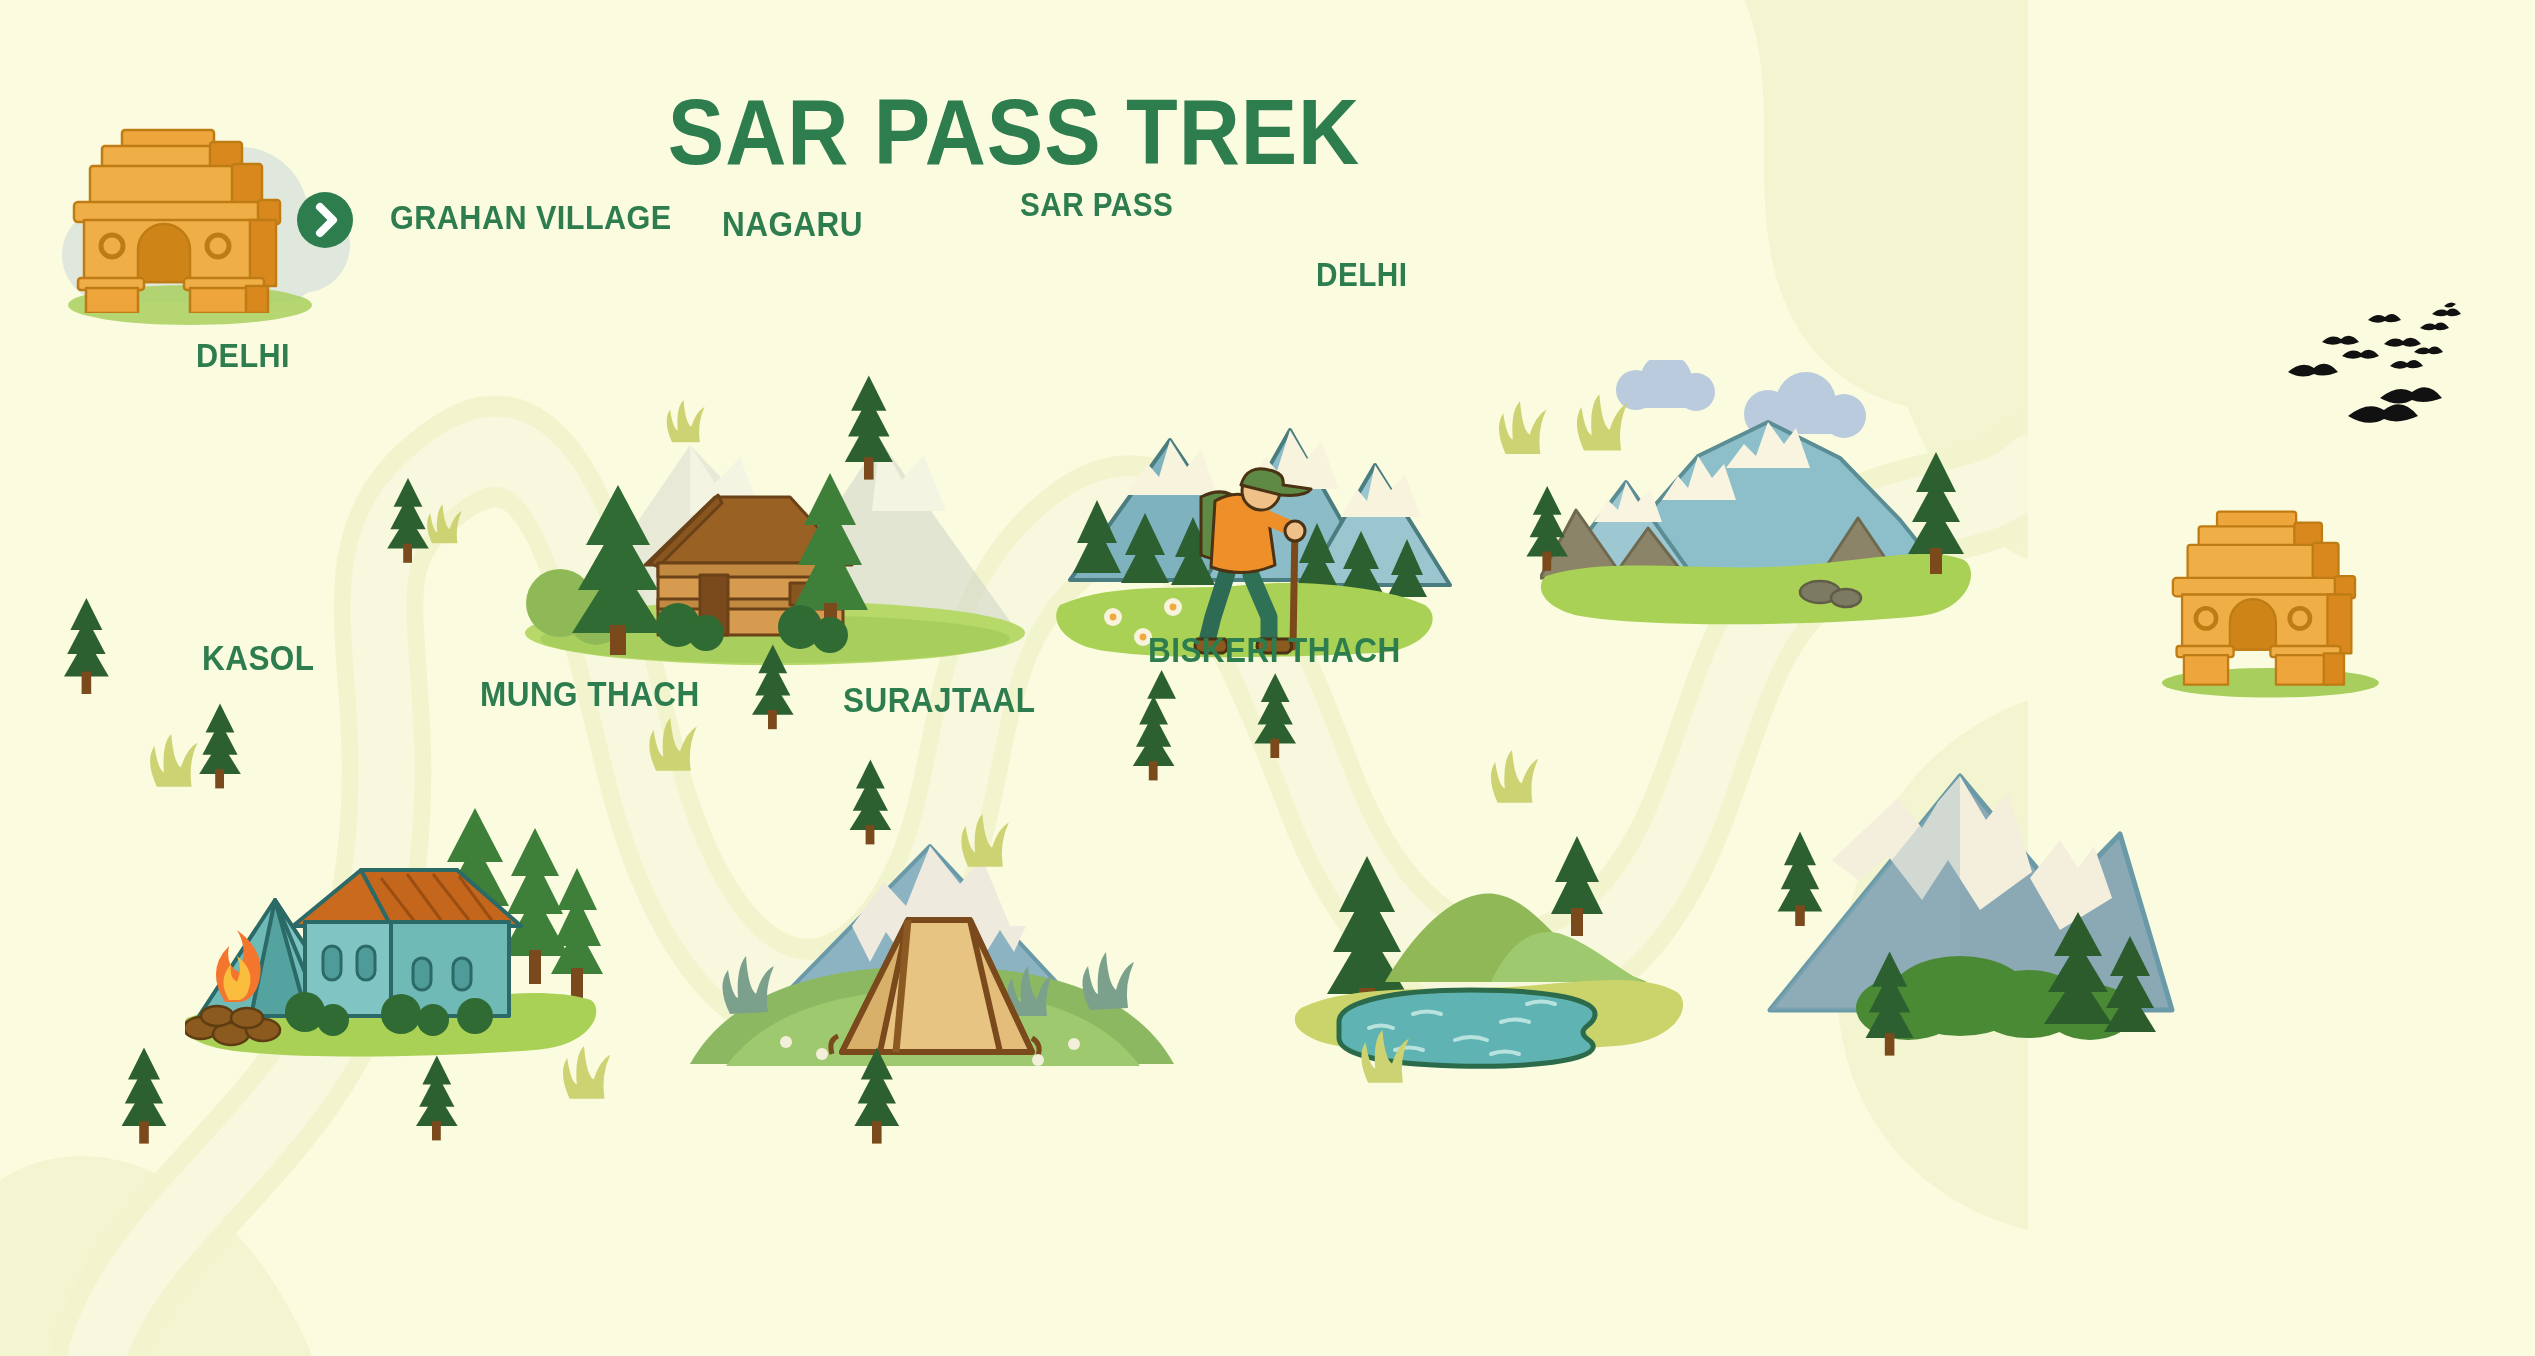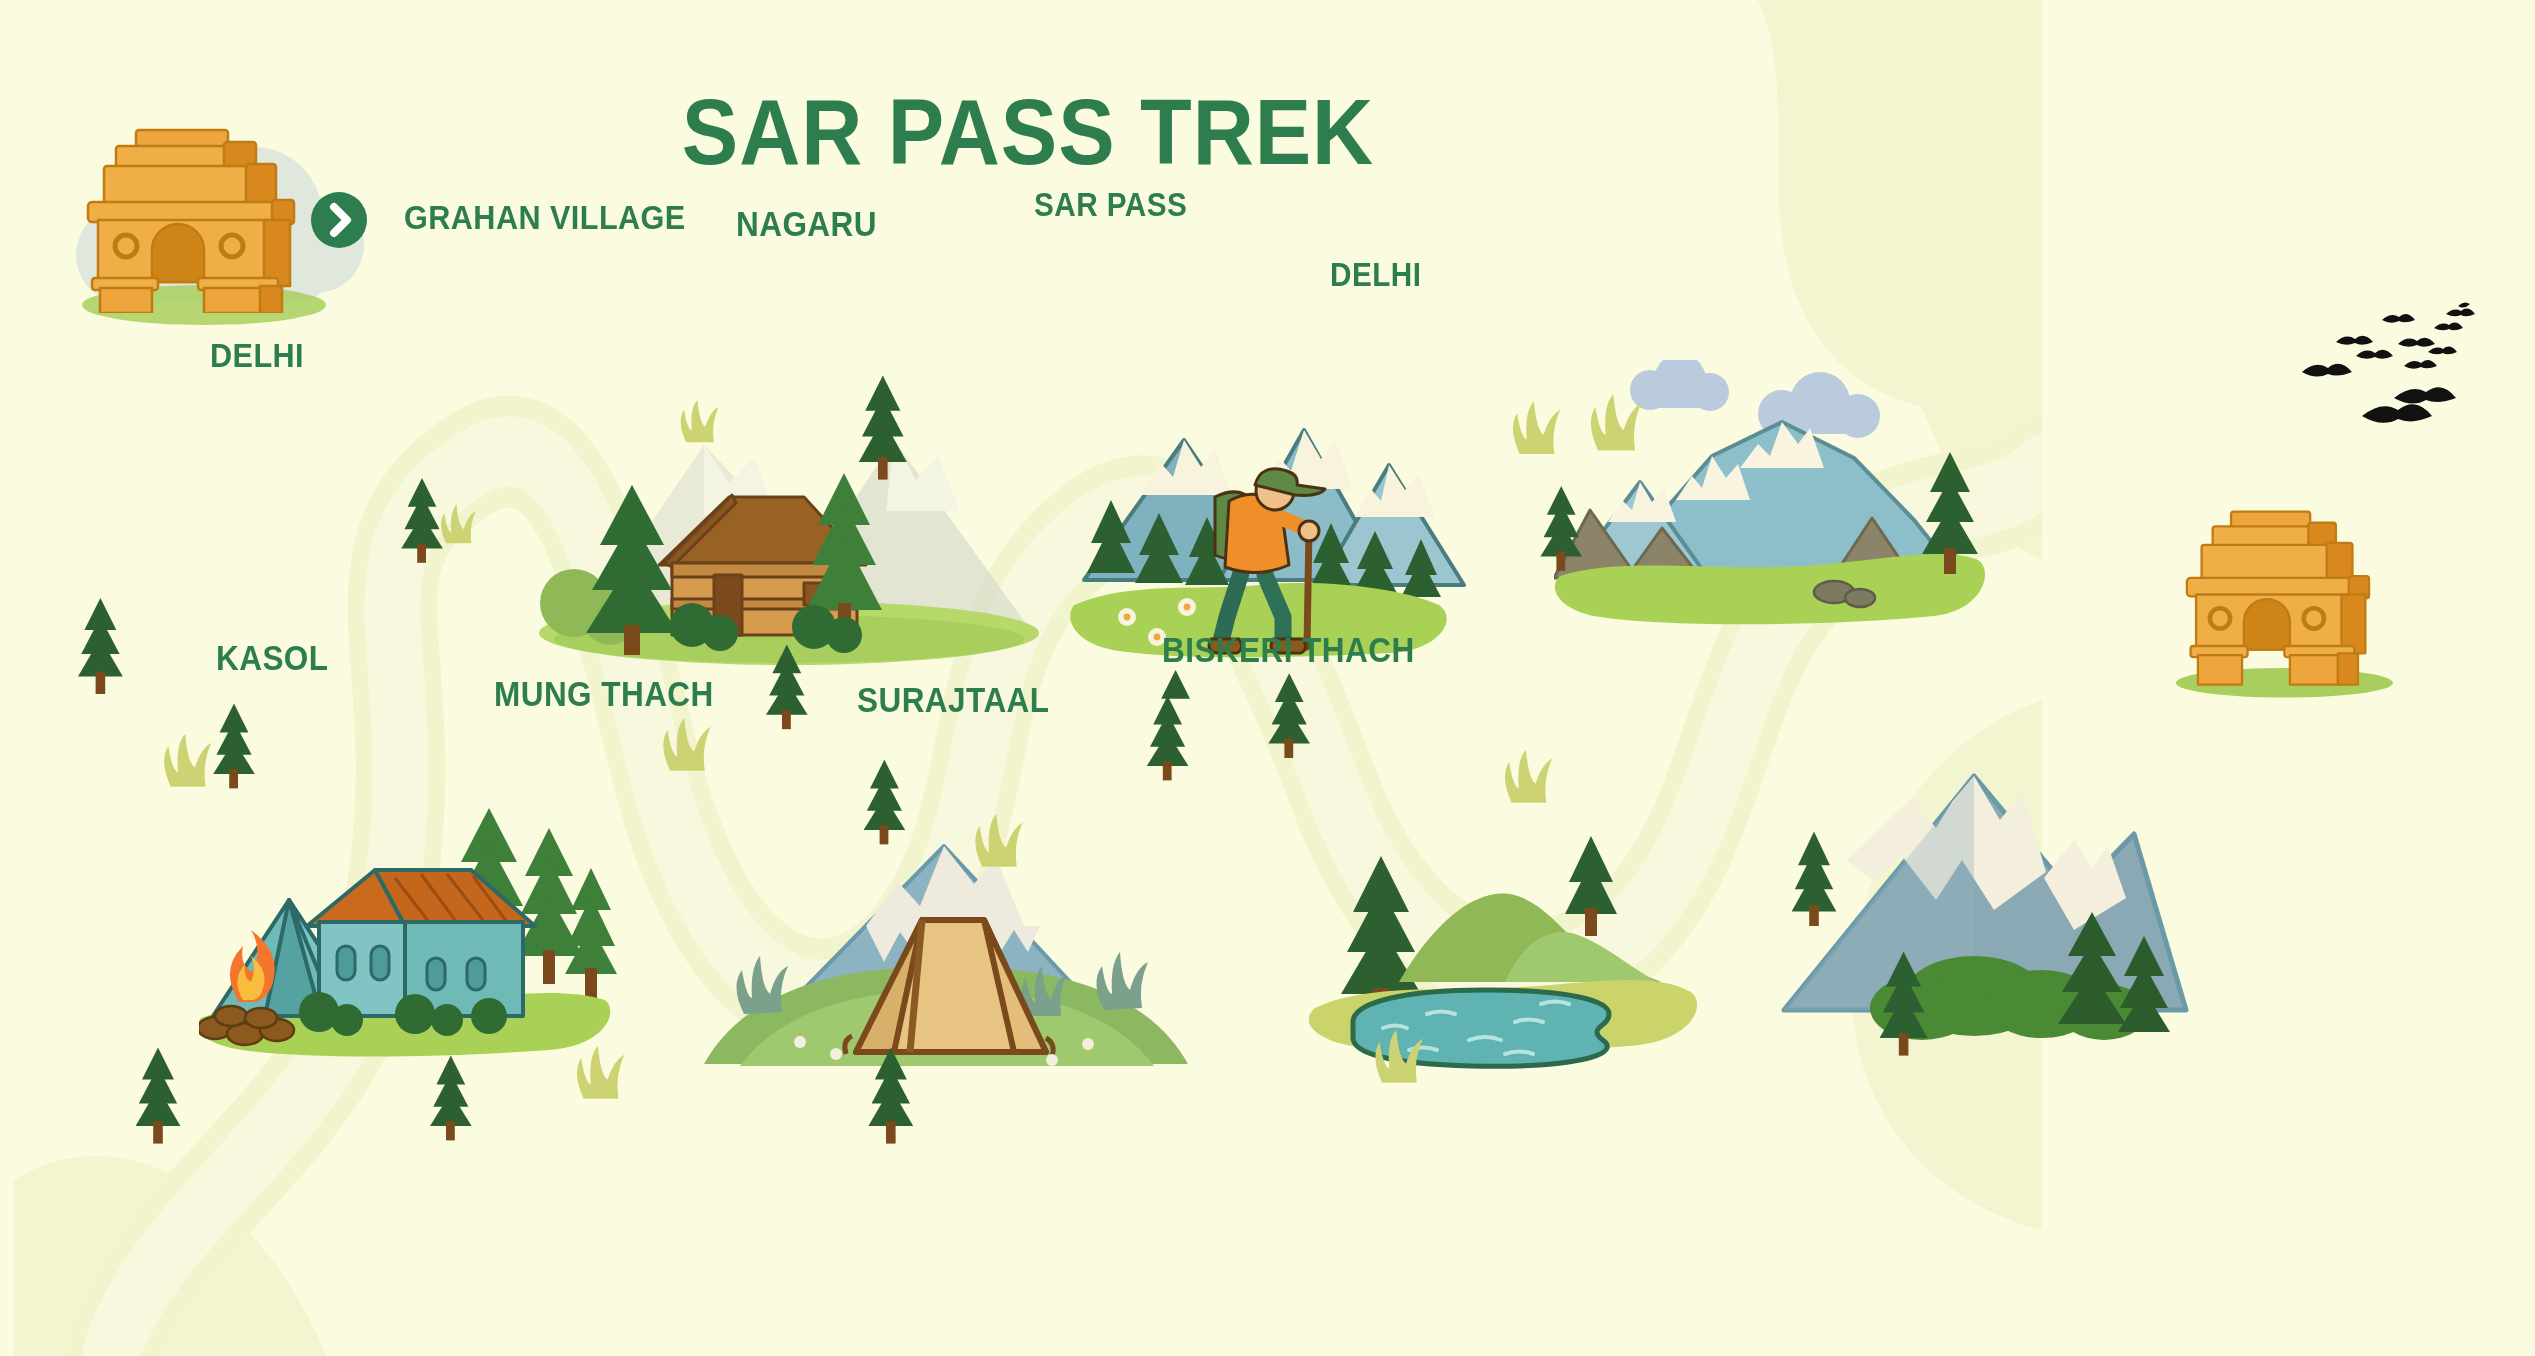--- a/index.html
+++ b/index.html
@@ -2,21 +2,21 @@
 <html><head>
 <meta charset="utf-8">
 <style>
   html,body{margin:0;padding:0;}
   body{
     width:2535px;height:1356px;overflow:hidden;
     background:#fbfcdf;
     font-family:"Liberation Sans", sans-serif;
     position:relative;
   }
-  #stage{position:absolute;inset:0;width:2028px;height:1356px;margin-left:14px;}
+  #stage{position:absolute;inset:0;width:2028px;height:1356px;}
   .layer{position:absolute;inset:0;width:100%;height:100%;}
   .abs{position:absolute;}
 
   
   #title{
     position:absolute;left:0;right:0;top:80px;
     text-align:center;
     font-family:"Liberation Sans", sans-serif;
     font-weight:bold;
     font-size:92px;

